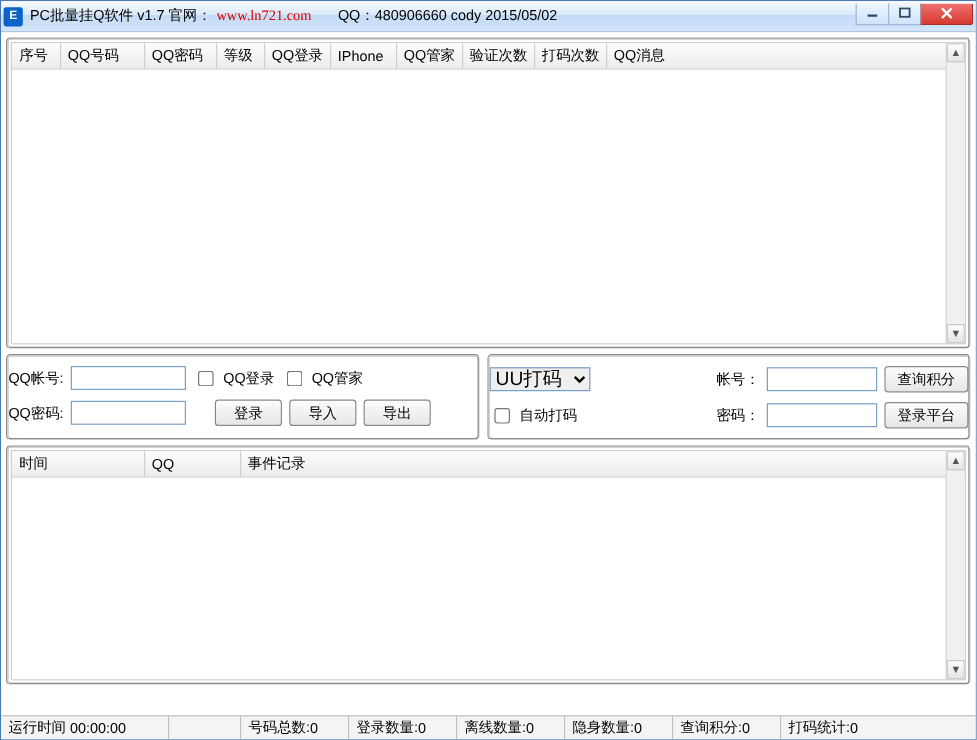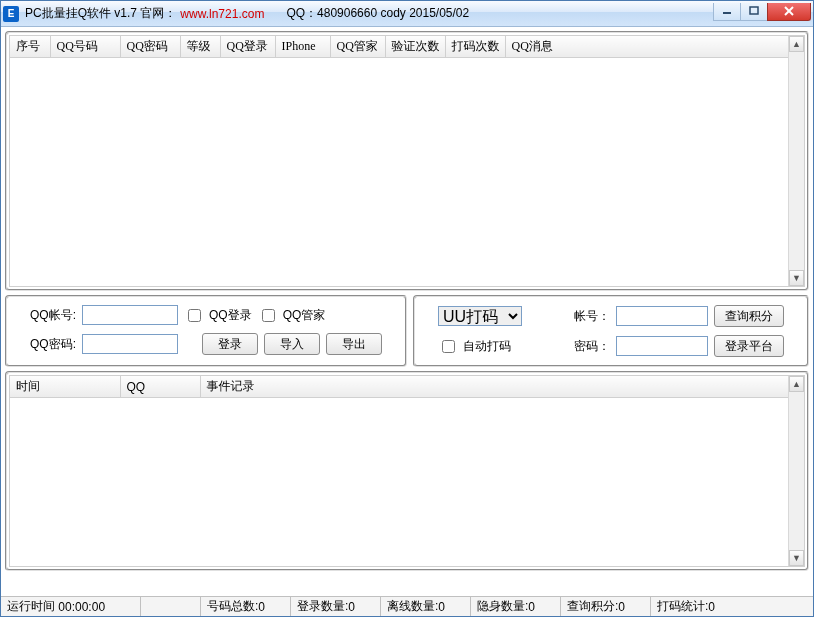--- a/index.html
+++ b/index.html
@@ -34,21 +34,21 @@
   color: #fff;
   font-size: 10px;
   font-weight: bold;
   display: inline-flex;
   align-items: center;
   justify-content: center;
   margin-right: 6px;
   border-radius: 2px;
 }
 .titlebar .title-text { flex: 0 0 auto; }
-.titlebar .title-site { color: #d40000; margin-left: 4px; }
+.titlebar .title-site { color: #d40000; margin-left: 4px; font-family: Liberation Serif, serif; }
 .titlebar .title-rest { margin-left: 22px; }
 .titlebar .spacer { flex: 1; }
 .win-btns { display: flex; height: 18px; margin-top: -4px; }
 .win-btn {
   width: 28px; height: 18px;
   border: 1px solid #9fb9d6;
   border-top: none;
   background: linear-gradient(#eef5fd,#cfe3f8);
   margin-left: -1px;
   display: flex; align-items: center; justify-content: center;
@@ -79,21 +79,20 @@
   border: 2px groove #e0e0e0;
   border-radius: 4px;
   background: #fff;
 }
 
 .list-panel {
   height: 260px;
   padding: 2px;
   display: flex;
   flex-direction: column;
-  font-family: Liberation Serif, serif;
 }
 .table-wrap {
   flex: 1;
   border: 1px solid #d0d0d0;
   background: #fff;
   overflow: hidden;
 }
 table.hdr {
   width: 100%;
   border-collapse: collapse;
@@ -126,21 +125,21 @@
 }
 .list-body { position: relative; flex: 1; background: #fff; }
 
 .mid-row {
   display: flex;
   gap: 6px;
 }
 .mid-panel {
   border: 2px groove #e0e0e0;
   border-radius: 4px;
-  padding: 8px 23px;
+  padding: 8px 0;
   display: flex;
   flex-direction: column;
   gap: 8px;
 }
 .mid-left { flex: 0 0 395px; }
 .mid-right { flex: 1; }
 
 .row { display: flex; align-items: center; gap: 6px; }
 .lbl { color: #000; white-space: nowrap; }
 input.txt {

